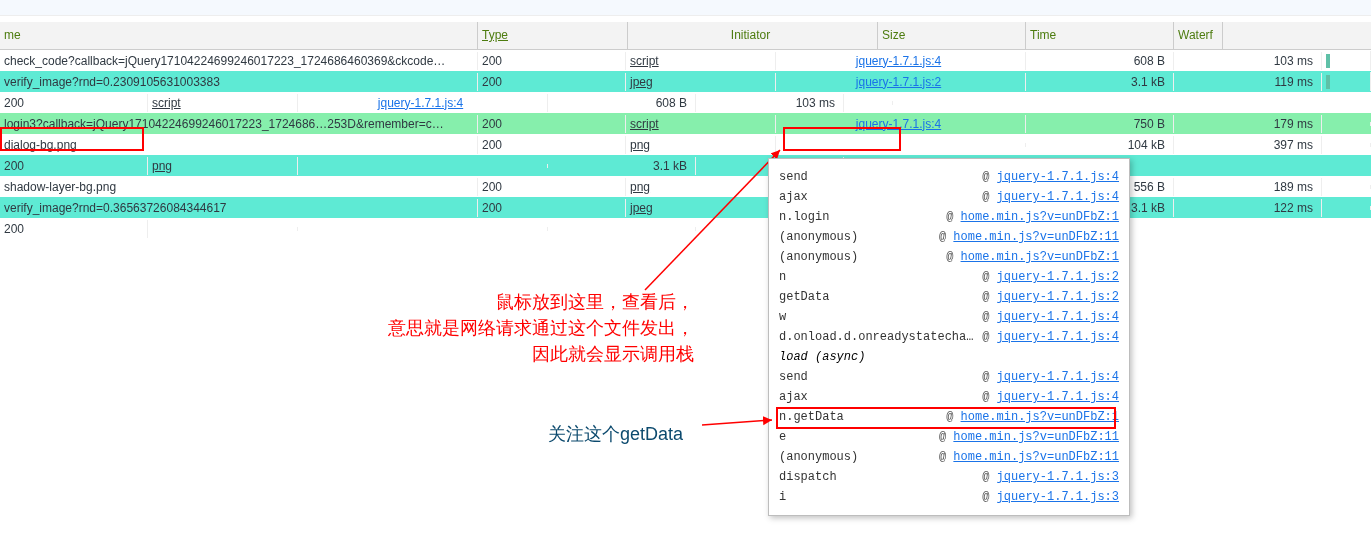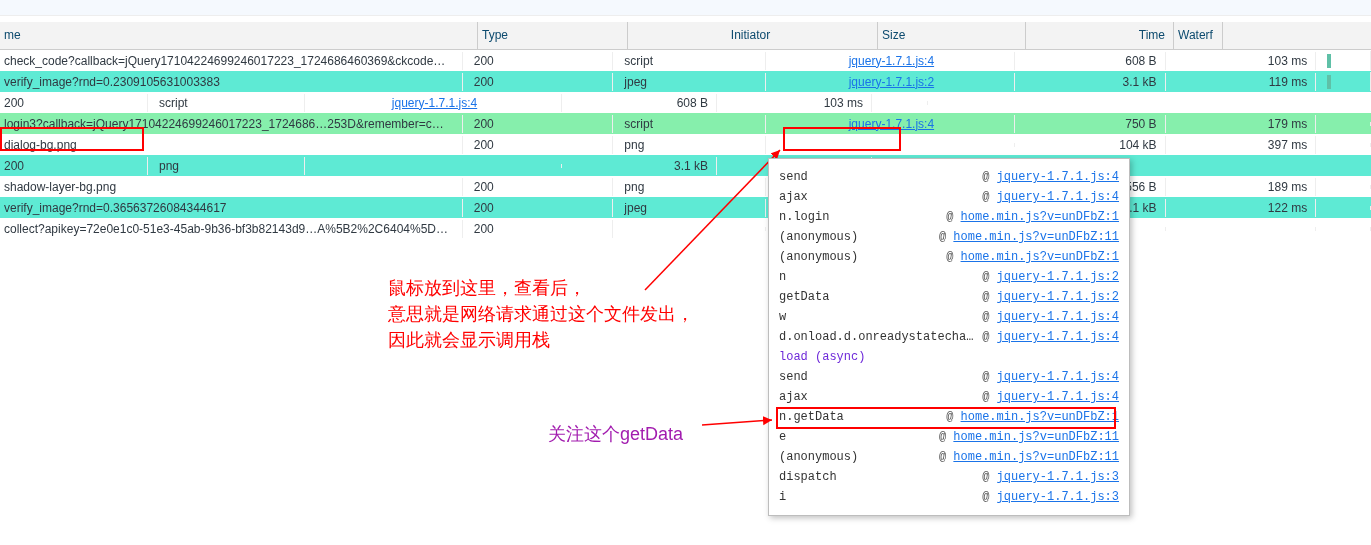--- a/index.html
+++ b/index.html
@@ -1,51 +1,51 @@
 <!DOCTYPE html>
 <html><head>
 <meta charset="utf-8">
 <style>
   * { box-sizing: border-box; margin: 0; padding: 0; }
   body { font-family: "Segoe UI", Arial, sans-serif; font-size: 12px; color: #333; background: #fff; width: 1371px; height: 545px; overflow: hidden; position: relative; }
   
   .header-row { display: flex; border-bottom: 1px solid #ccc; height: 28px; background: #f3f3f3; }
-  .header-cell { padding: 6px 8px 6px 4px; border-right: 1px solid #ccc; color: #0c4a6e; font-size: 12px; overflow: hidden; white-space: nowrap; }
+  .header-cell { padding: 6px 8px 6px 4px; border-right: 1px solid #ccc; color: #4d7c0f; font-size: 12px; overflow: hidden; white-space: nowrap; }
   
   .table-body { }
-  .row { display: flex; height: 21px; align-items: center; gap: 7px; }
+  .row { display: flex; height: 21px; align-items: center; }
   .row.odd { background: #5eead4; }
   .row.hl { background: #86efac; }
   .cell { padding: 2px 8px 2px 4px; border-right: 1px solid #eee; overflow: hidden; white-space: nowrap; text-overflow: ellipsis; font-size: 12px; color: #303942; }
   .right { text-align: right; }
   
   .c-name { width: 478px; }
   .c-status { width: 148px; }
-  .c-type { width: 150px; }
+  .c-type { width: 150px; text-decoration: underline; }
   .c-init { width: 250px; text-align: center; }
   .c-size { width: 148px; }
-  .c-time { width: 148px; text-align: right; }
+  .c-time { width: 148px; }
   .c-wf { width: 49px; padding-left:4px;}
   
   .link { color: #1a73e8; text-decoration: underline; cursor: pointer; }
   
   .redbox1 { position: absolute; border: 2px solid #ff0000; left: 0px; top: 127px; width: 144px; height: 24px; pointer-events:none; }
   .redbox2 { position: absolute; border: 2px solid #ff0000; left: 783px; top: 127px; width: 118px; height: 24px; pointer-events:none;}
   .redbox3 { position: absolute; border: 2px solid #ff0000; left: 776px; top: 407px; width: 340px; height: 22px; pointer-events:none;}
   
   .tooltip { position: absolute; left: 768px; top: 158px; width: 362px; background: #fff; border: 1px solid #bdbdbd; box-shadow: 2px 2px 6px rgba(0,0,0,0.25); padding: 8px 10px 8px 10px; font-family: "Consolas","Courier New",monospace; font-size: 12px; }
   .trow { display: flex; justify-content: space-between; height: 20px; align-items: center; white-space: nowrap; }
   .trow .fn { padding-right: 8px; overflow: hidden; text-overflow: ellipsis; }
   .trow .src { color: #444; }
   .trow .at { color: #555; }
   .trow .slink { color: #1a73e8; text-decoration: underline; cursor: pointer; }
-  .trow .italic { color: #6d28d9; }
-  
-  .anno1 { position: absolute; left: 388px; top: 275px; font-size: 18px; color: #ff0000; line-height: 26px; font-family: "Microsoft YaHei","SimSun",sans-serif;}
-  .anno2 { position: absolute; left: 548px; top: 422px; font-size: 18px; color: #a21caf; font-family: "Microsoft YaHei","SimSun",sans-serif;}
+  .trow .italic { font-style: italic; color: #000000; }
+  
+  .anno1 { position: absolute; left: 388px; top: 289px; font-size: 18px; color: #ff0000; line-height: 26px; font-family: "Microsoft YaHei","SimSun",sans-serif; text-align: right;}
+  .anno2 { position: absolute; left: 548px; top: 422px; font-size: 18px; color: #0c4a6e; font-family: "Microsoft YaHei","SimSun",sans-serif;}
   
   .wf-tick { display:inline-block; width:4px; height:14px; background:#5fc0a7; vertical-align:middle;}
   
   svg.arrow { position: absolute; pointer-events: none; }
 </style>
 </head>
 <body>
 
 <div style="height:16px; background:#f5f9fe; border-bottom:1px solid #eee;"></div>
 <div style="height:6px;"></div>
@@ -124,21 +124,20 @@
     <div class="row odd">
       <div class="cell c-name">verify_image?rnd=0.36563726084344617</div>
       <div class="cell c-status">200</div>
       <div class="cell c-type">jpeg</div>
       <div class="cell c-init"></div>
       <div class="cell c-size right">3.1 kB</div>
       <div class="cell c-time right">122 ms</div>
       <div class="cell c-wf"></div>
     </div>
     <div class="row">
-      <div class="cell c-name">collect?apikey=72e0e1c0-51e3-45ab-9b36-bf3b82143d9…A%5B2%2C6404%5D…</div>
       <div class="cell c-status">200</div>
       <div class="cell c-type"></div>
       <div class="cell c-init"></div>
       <div class="cell c-size right"></div>
       <div class="cell c-time right"></div>
       <div class="cell c-wf"></div>
     </div>
   </div>
 
 <div class="redbox1"></div>

